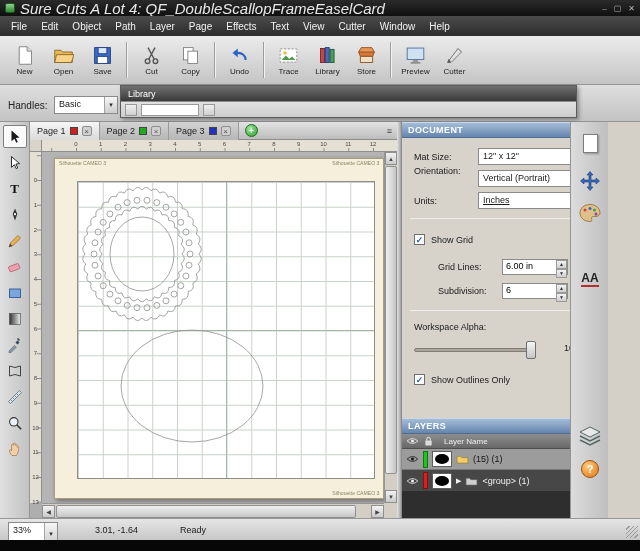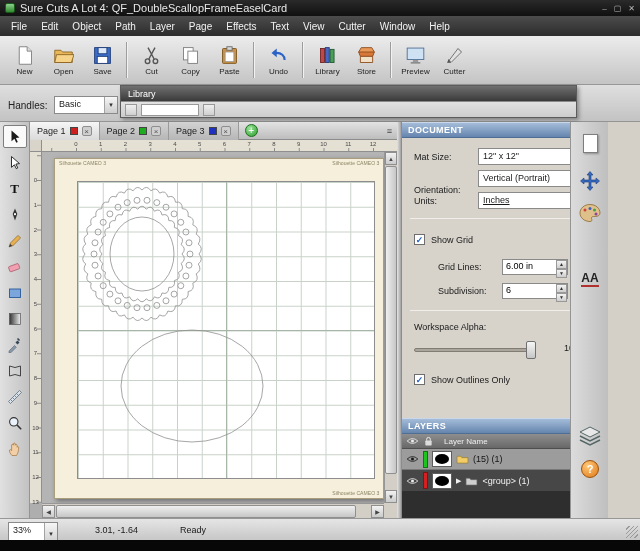--- a/index.html
+++ b/index.html
@@ -3,21 +3,21 @@
 <meta charset="utf-8">
 <style>
   *{margin:0;padding:0;box-sizing:border-box;}
   html,body{width:640px;height:551px;overflow:hidden;}
   body{font-family:"Liberation Sans",sans-serif;background:#000;position:relative;}
   .app{position:absolute;inset:0;background:#d4d0c8;}
 
   
   .titlebar{position:absolute;left:0;top:0;width:640px;height:16px;background:linear-gradient(#2a2a2a,#101010);display:flex;align-items:center;gap:5px;padding:0 5px;}
   .app-icon{width:10px;height:10px;background:linear-gradient(#8cd08c,#2e8a2e);border:1px solid #1a5a1a;border-radius:2px;}
-  .title-text{color:#e8e8e8;font-size:11px;white-space:nowrap;}
+  .title-text{color:#e8e8e8;font-size:15px;white-space:nowrap;font-style:italic;}
   .win-buttons{margin-left:auto;display:flex;gap:7px;color:#b8b8b8;font-size:8px;}
   .win-buttons span{cursor:default;}
 
   
   .menubar{position:absolute;left:0;top:16px;width:640px;height:20px;background:linear-gradient(#4c4c4c,#2c2c2c);display:flex;align-items:center;padding:0 4px;}
   .menu-item{color:#f2f2f2;font-size:10px;padding:3px 7px;}
 
   
   .toolbar{position:absolute;left:0;top:36px;width:640px;height:49px;background:linear-gradient(#ececec,#c4c4c4);border-bottom:1px solid #979797;display:flex;align-items:center;padding:0 5px;}
   .tb-btn{width:39px;height:44px;display:flex;flex-direction:column;align-items:center;justify-content:center;gap:1px;border-radius:3px;}
@@ -195,37 +195,37 @@
         </svg>
       <span class="tb-label">Cut</span>
     </div>
     <div class="tb-btn">
       <svg viewBox="0 0 24 24">
           <rect x="4" y="3" width="11" height="14" fill="#fff" stroke="#7a7a7a"></rect>
           <rect x="9" y="7" width="11" height="14" fill="#fff" stroke="#7a7a7a"></rect>
         </svg>
       <span class="tb-label">Copy</span>
     </div>
-    <div class="tb-btn">
-      <svg viewBox="0 0 24 24">
-          <rect x="4" y="4" width="16" height="17" rx="1" fill="#c89048" stroke="#7a5418"></rect>
-          <rect x="9" y="2" width="6" height="4" fill="#d8d8d8" stroke="#666"></rect>
-          <rect x="7" y="8" width="10" height="11" fill="#fff" stroke="#999"></rect>
-        </svg>
-      <span class="tb-label">Paste</span>
-    </div>
     <div class="tb-sep"></div>
     <div class="tb-btn">
       <svg viewBox="0 0 24 24">
           <path d="M19 17c0-5-4-8-9-8H6" fill="none" stroke="#2a62c8" stroke-width="2.4"></path>
           <path d="M10 4L4 9l6 5z" fill="#2a62c8"></path>
         </svg>
       <span class="tb-label">Undo</span>
     </div>
     <div class="tb-sep"></div>
+    <div class="tb-btn">
+      <svg viewBox="0 0 24 24">
+          <rect x="2.5" y="4.5" width="19" height="15" fill="#fff" stroke="#888" stroke-dasharray="2.5 1.8"></rect>
+          <circle cx="8" cy="9" r="2" fill="#e8c030"></circle>
+          <path d="M4 17l5-5 4 4 3-3 4 4z" fill="#4a9a4a"></path>
+        </svg>
+      <span class="tb-label">Trace</span>
+    </div>
     <div class="tb-btn">
       <svg viewBox="0 0 24 24">
           <rect x="4" y="4" width="4.5" height="16" fill="#c04848" stroke="#702020"></rect>
           <rect x="9.5" y="3" width="4.5" height="17" fill="#4868c0" stroke="#203870"></rect>
           <rect x="15" y="5" width="4.5" height="15" fill="#48a058" stroke="#205830"></rect>
         </svg>
       <span class="tb-label">Library</span>
     </div>
     <div class="tb-btn">
       <svg viewBox="0 0 24 24">
@@ -478,21 +478,21 @@
           <span>▾</span>
         </span>
     </div>
 
     <span class="lbl" style="left:12px;top:30px;">Mat Size:</span>
     <div class="combo doc-combo" style="top:26px;">
       <span class="val">12" x 12"</span>
       <span class="arrow">▾</span>
     </div>
 
-    <span class="lbl" style="left:12px;top:63px;">Orientation:</span>
+    <span class="lbl" style="left:12px;top:44px;">Orientation:</span>
     <div class="combo doc-combo" style="top:48px;">
       <span class="val">Vertical (Portrait)</span>
       <span class="arrow">▾</span>
     </div>
 
     <span class="lbl" style="left:12px;top:74px;">Units:</span>
     <div class="combo doc-combo" style="top:70px;text-decoration:underline;">
       <span class="val">Inches</span>
       <span class="arrow">▾</span>
     </div>

